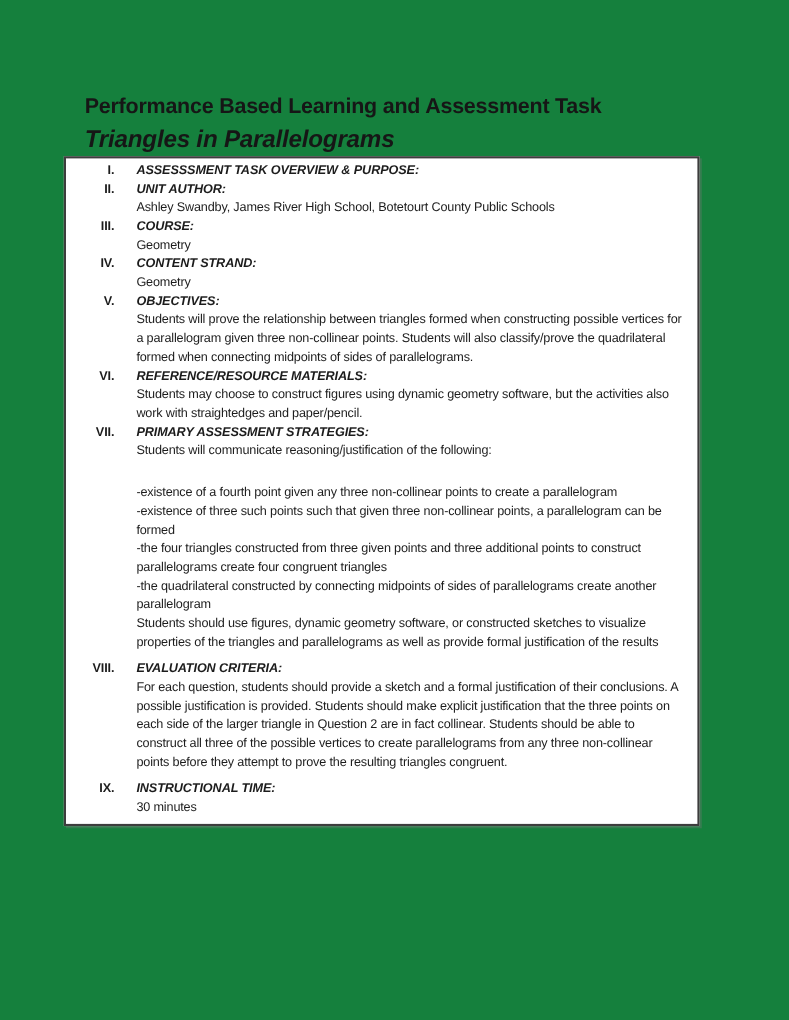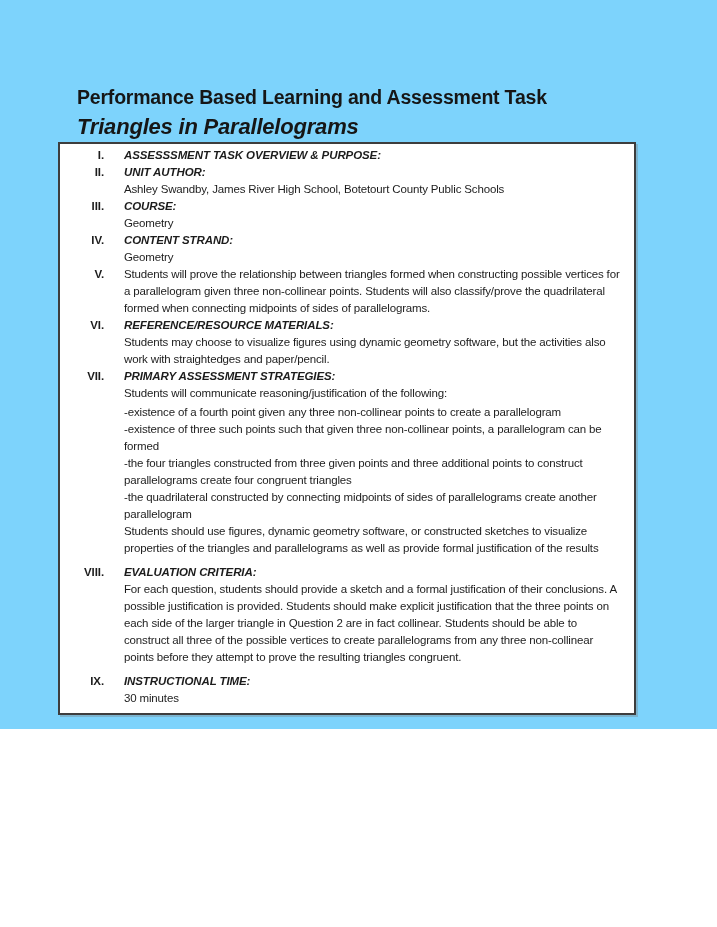--- a/index.html
+++ b/index.html
@@ -1,20 +1,20 @@
 <!DOCTYPE html>
 <html><head>
 <meta charset="utf-8">
 <style>
   html, body { margin: 0; padding: 0; background: #ffffff; }
   .page {
     position: relative;
     width: 717px;
-    height: 729px;
-    background: #7dd3fc;
+    height: 927px;
+    background: #15803d;
     font-family: "Liberation Sans", sans-serif;
     color: #1c1c1c;
     overflow: hidden;
   }
   .titles {
     position: absolute;
     left: 77px;
     top: 83px;
   }
   .doc-title {
@@ -69,21 +69,21 @@
     letter-spacing: -0.1px;
     font-style: italic;
   }
   .para {
     margin: 0;
     font-size: 11.5px;
     line-height: 17px;
     letter-spacing: -0.15px;
     white-space: pre-line;
   }
-  .para + .para { margin-top: 2px; }
+  .para + .para { margin-top: 21px; }
 </style>
 </head>
 <body>
 
 <div class="page">
   <div class="titles">
     <h1 class="doc-title">Performance Based Learning and Assessment Task</h1>
     <h2 class="doc-subtitle">Triangles in Parallelograms</h2>
   </div>
   <div class="task-box" id="sections-container">
@@ -110,28 +110,29 @@
       <div class="section">
         <div class="numeral">IV.</div>
         <div class="content">
           <div class="heading">CONTENT STRAND:</div>
           <p class="para">Geometry</p>
         </div>
       </div>
       <div class="section">
         <div class="numeral">V.</div>
         <div class="content">
+          <div class="heading">OBJECTIVES:</div>
           <p class="para">Students will prove the relationship between triangles formed when constructing possible vertices for a parallelogram given three non-collinear points.  Students will also classify/prove the quadrilateral formed when connecting midpoints of sides of parallelograms.</p>
         </div>
       </div>
       <div class="section">
         <div class="numeral">VI.</div>
         <div class="content">
           <div class="heading">REFERENCE/RESOURCE MATERIALS:</div>
-          <p class="para">Students may choose to visualize figures using dynamic geometry software, but the activities also work with straightedges and paper/pencil.</p>
+          <p class="para">Students may choose to construct figures using dynamic geometry software, but the activities also work with straightedges and paper/pencil.</p>
         </div>
       </div>
       <div class="section">
         <div class="numeral">VII.</div>
         <div class="content">
           <div class="heading">PRIMARY ASSESSMENT STRATEGIES:</div>
           <p class="para">Students will communicate reasoning/justification of the following:</p>
           <p class="para">-existence of a fourth point given any three non-collinear points to create a parallelogram
 -existence of three such points such that given three non-collinear points, a parallelogram can be formed
 -the four triangles constructed from three given points and three additional points to construct parallelograms create four congruent triangles

